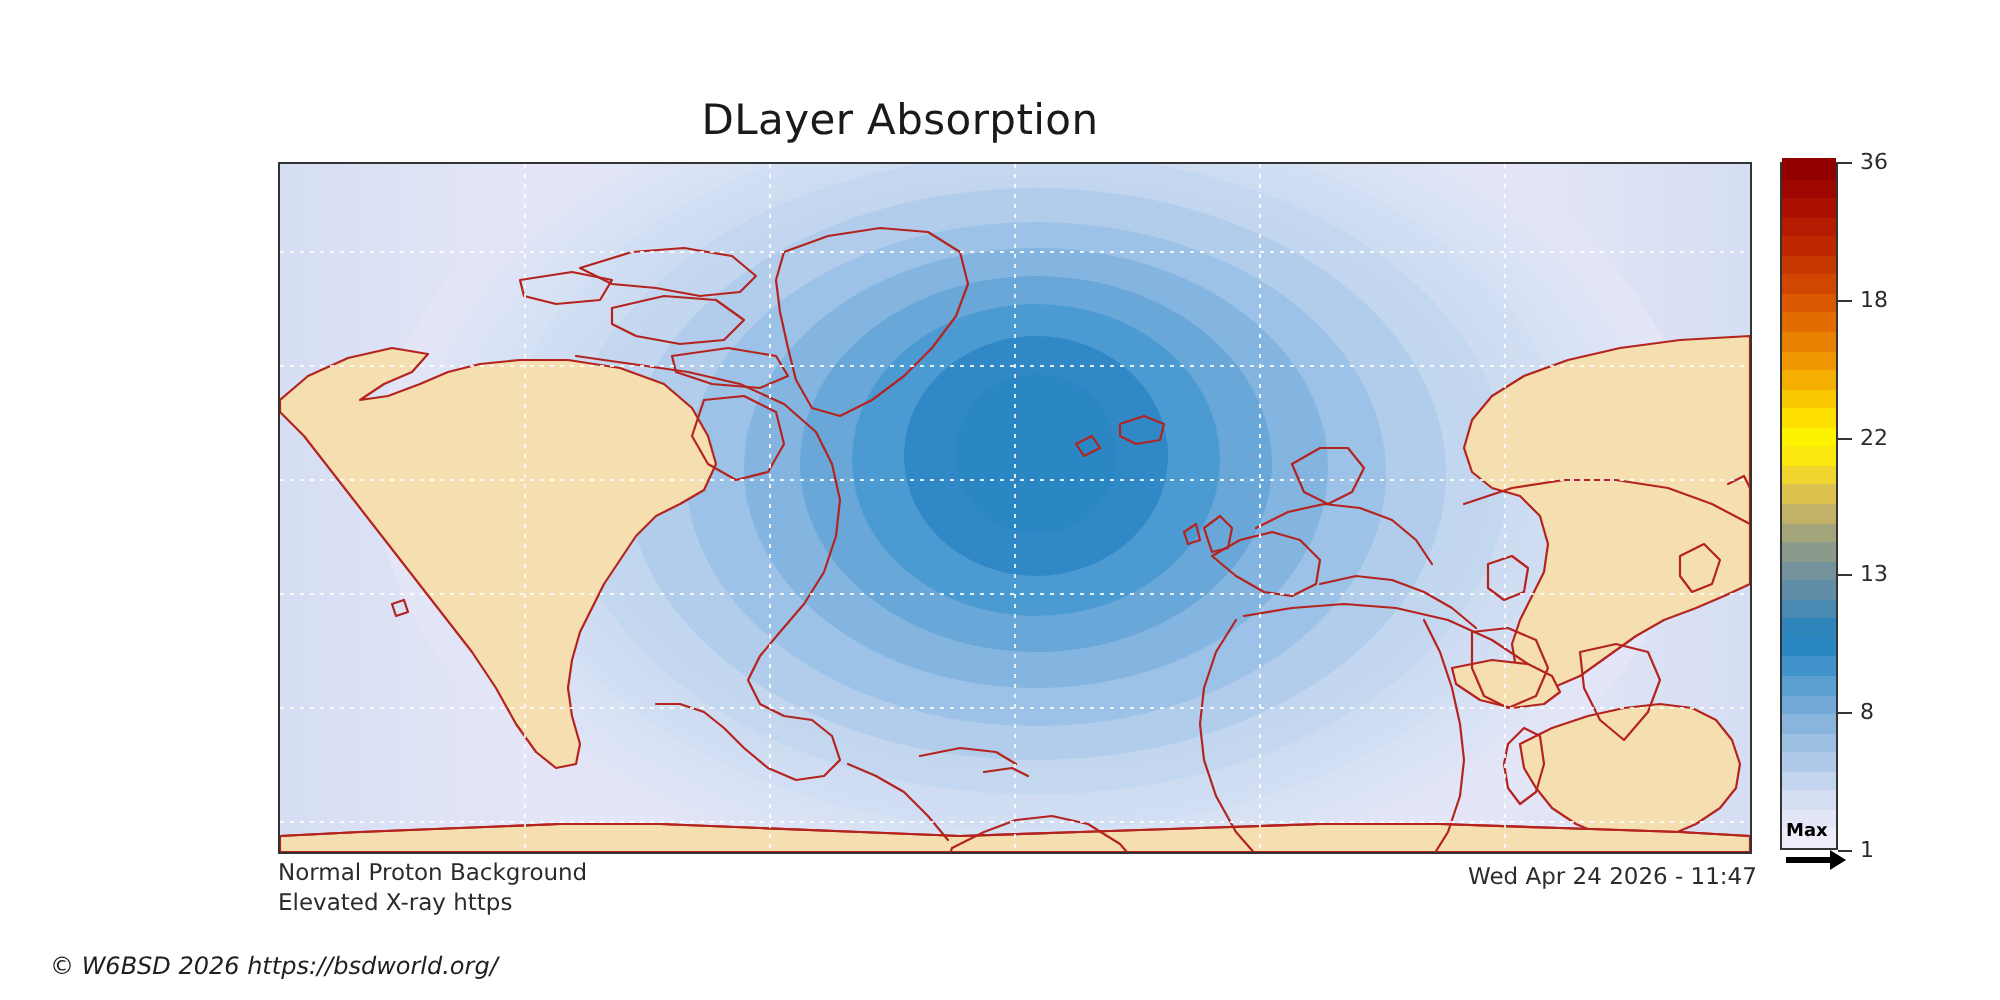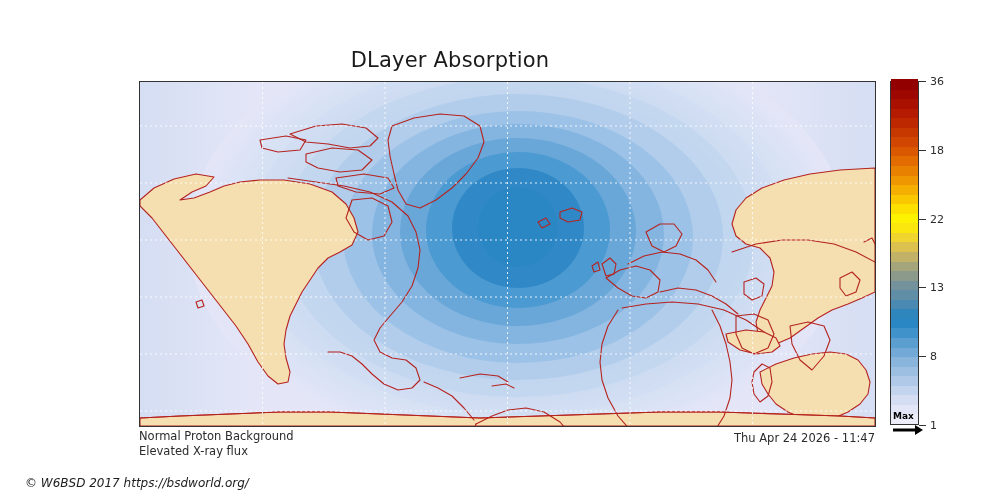--- a/index.html
+++ b/index.html
@@ -286,17 +286,17 @@
         <div class="cb-tick" style="top: 275.2px;"></div>
         <div class="cb-ticklabel" style="top: 275.2px;">8</div>
         <div class="cb-tick" style="top: 344px;"></div>
         <div class="cb-ticklabel" style="top: 344px;">1</div>
       </div>
   </div>
 
   <div class="cb-axlabel">Affected Frequency (MHz)</div>
 
   <div class="note note-l1">Normal Proton Background</div>
-  <div class="note note-l2">Elevated X-ray flux</div>
-  <div class="note note-date">Thu Apr 24 2026 - 11:47</div>
-  <div class="copyright">© W6BSD 2017 https://bsdworld.org/</div>
+  <div class="note note-l2">Elevated X-ray https</div>
+  <div class="note note-date">Wed Apr 24 2026 - 11:47</div>
+  <div class="copyright">© W6BSD 2026 https://bsdworld.org/</div>
 
 </div>
 
 </body></html>

